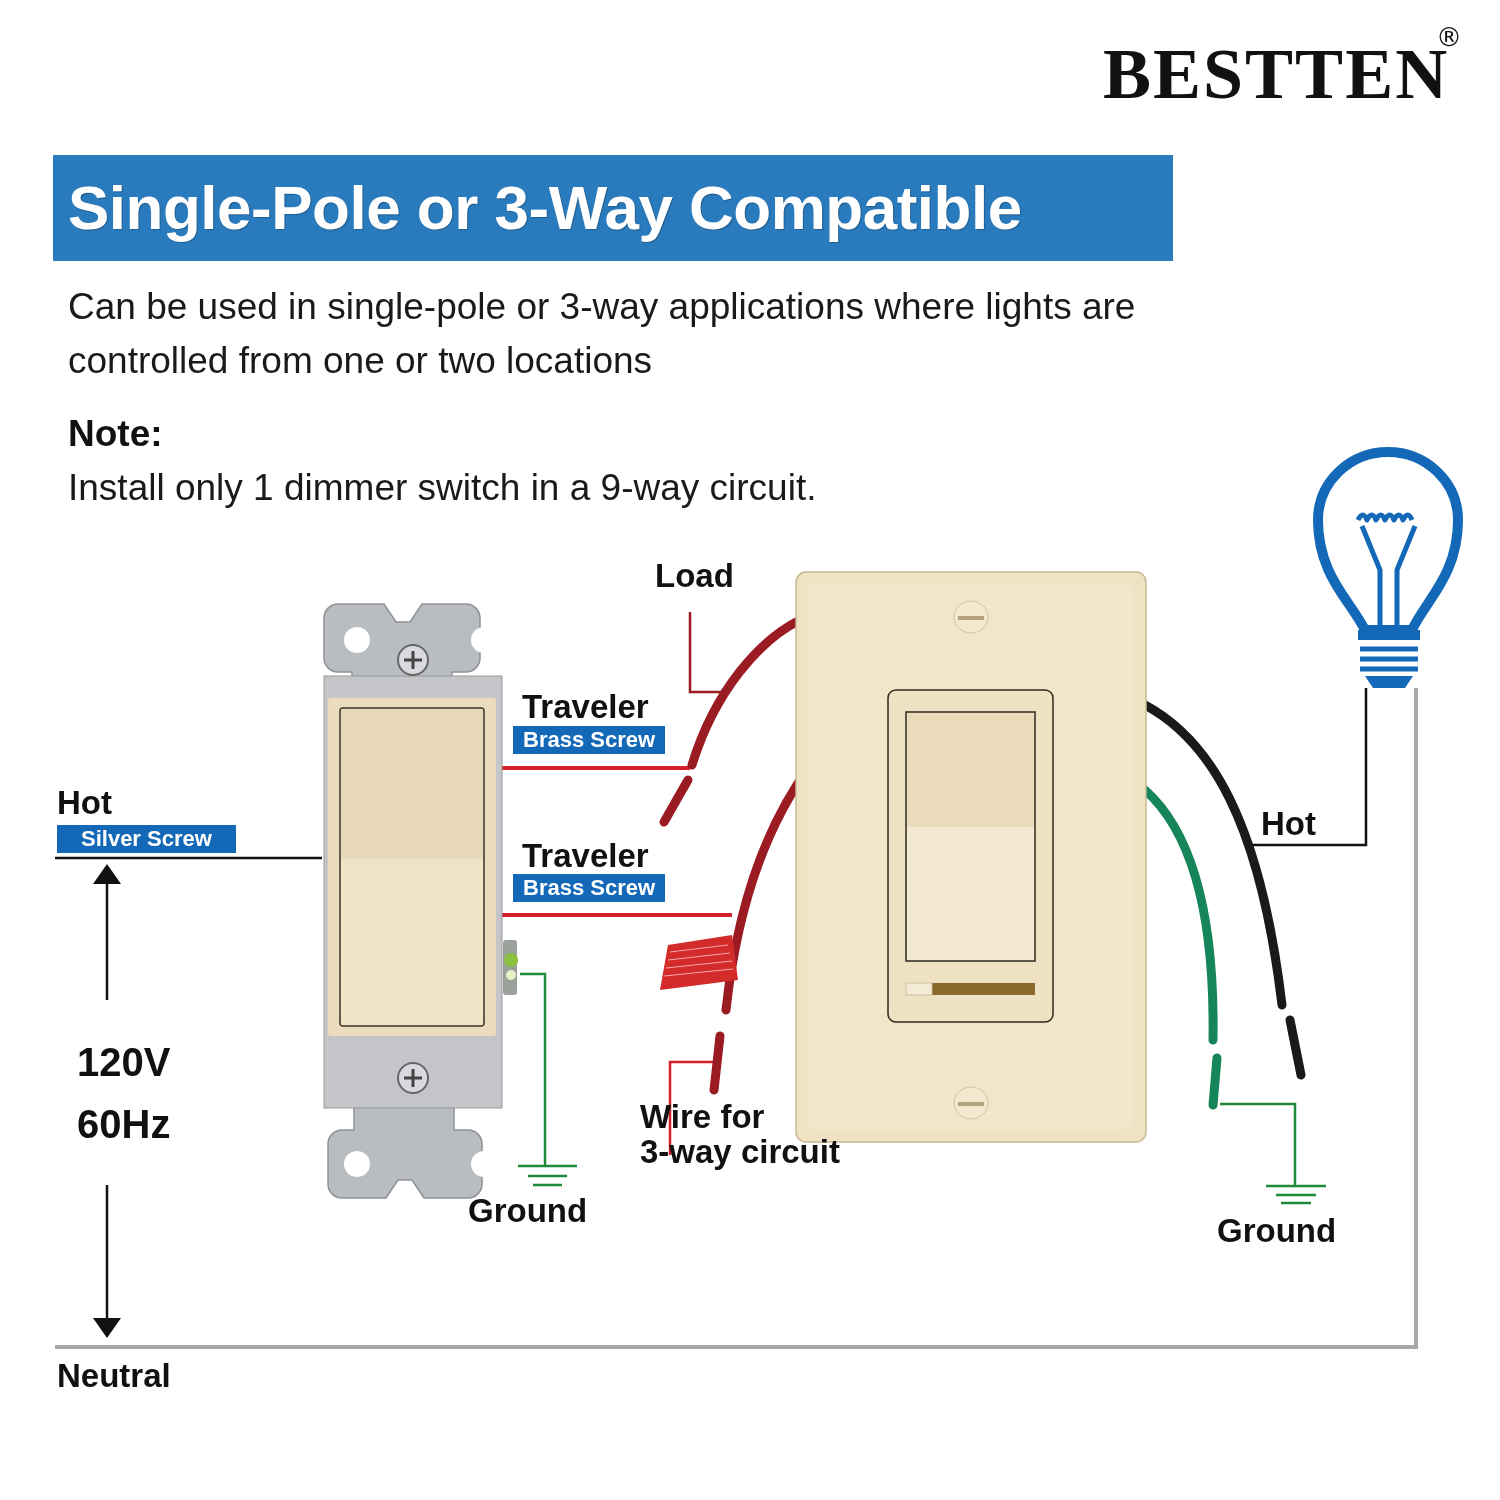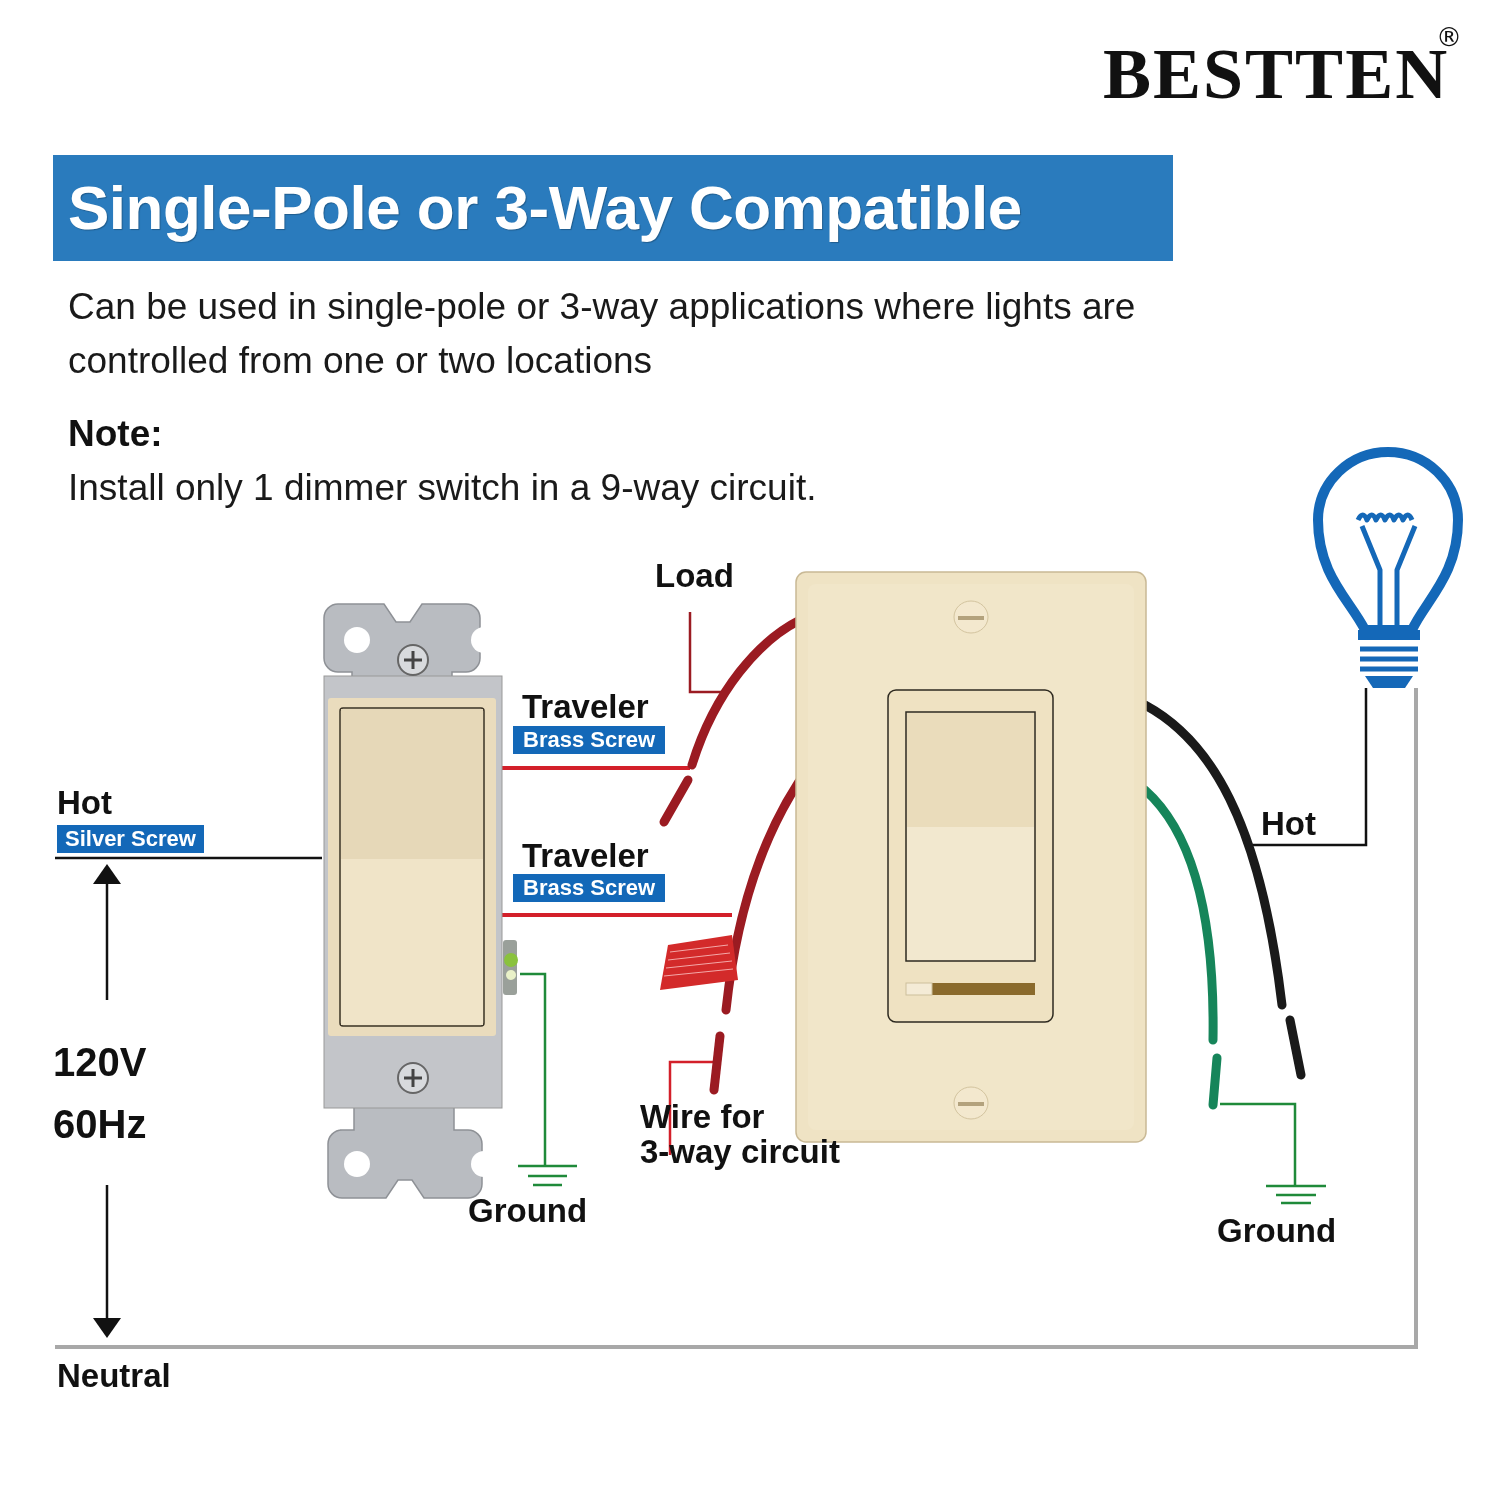--- a/index.html
+++ b/index.html
@@ -6,22 +6,22 @@
   body { width:1500px; height:1500px; position:relative; overflow:hidden; font-family:"Liberation Sans", sans-serif; color:#111; }
   .abs { position:absolute; }
   .brand { left:1103px; top:38px; font-family:Liberation Serif, serif; font-weight:bold; font-size:72px; letter-spacing:2px; color:#111; line-height:1; }
   .brand-reg { left:1436px; top:22px; font-size:26px; font-family:"DejaVu Sans", sans-serif; color:#111; }
   .banner { left:53px; top:155px; width:1120px; height:106px; background:#2a7bbd; }
   .banner-text { left:68px; top:168px; color:#fff; font-weight:bold; font-size:62px; line-height:80px; white-space:nowrap; letter-spacing:-0.5px; text-shadow:1px 1px 1px rgba(0,0,0,0.25); }
   .desc { left:68px; top:280px; font-size:37px; line-height:54px; color:#1a1a1a; width:1340px; }
   .note-head { left:68px; top:412px; font-size:37px; font-weight:bold; line-height:44px; }
   .note-body { left:68px; top:466px; font-size:37px; line-height:44px; color:#1a1a1a; }
   .lbl { font-size:33px; font-weight:bold; line-height:36px; white-space:nowrap; color:#111; }
-  .lbl-big { font-size:40px; font-weight:bold; line-height:60px; color:#111; }
-  .badge { background:#1368b8; color:#fff; font-weight:bold; font-size:22px; line-height:28px; padding:0 8px; white-space:nowrap; }
+  .lbl-big { font-size:40px; font-weight:bold; line-height:60px; color:#111;margin-left:24px; }
+  .badge { background:#1368b8; color:#fff; font-weight:bold; font-size:22px; line-height:28px; padding:0 24px; white-space:nowrap; }
   svg.diagram { position:absolute; left:0; top:0; }
 </style>
 </head>
 <body>
 
 <div class="abs brand">BESTTEN</div>
 <div class="abs brand-reg">®</div>
 
 <div class="abs banner"></div>
 <div class="abs banner-text">Single-Pole or 3-Way Compatible</div>

